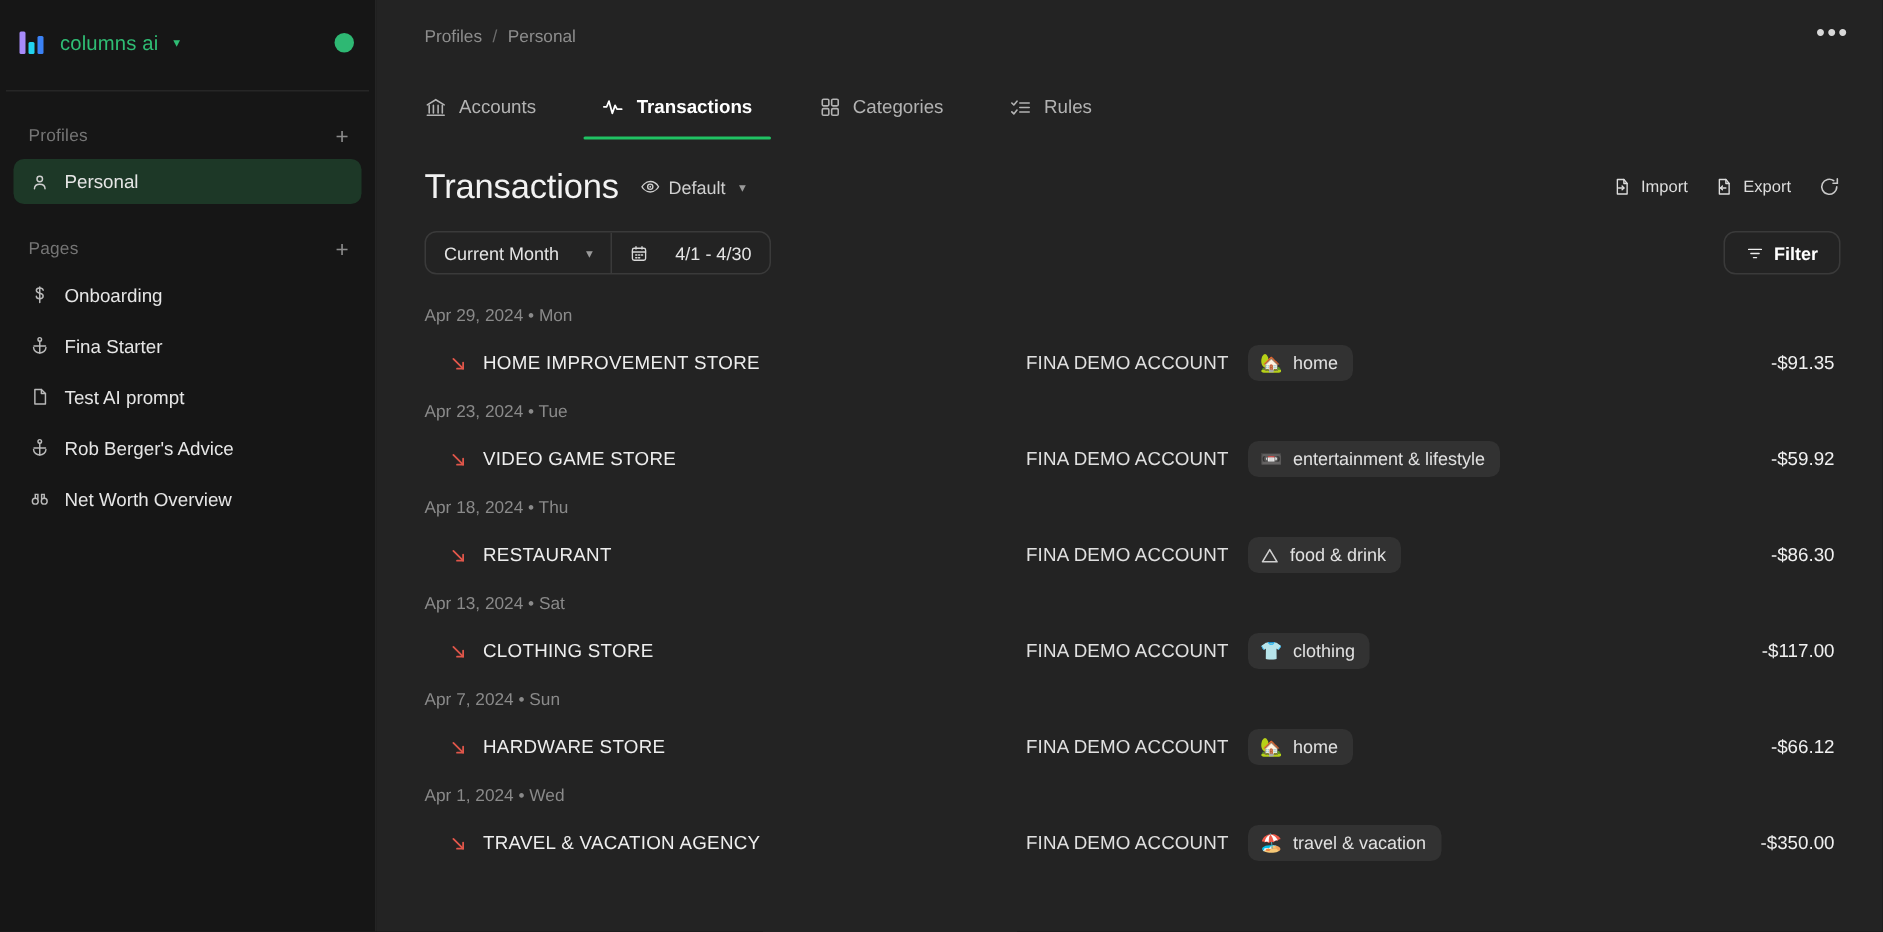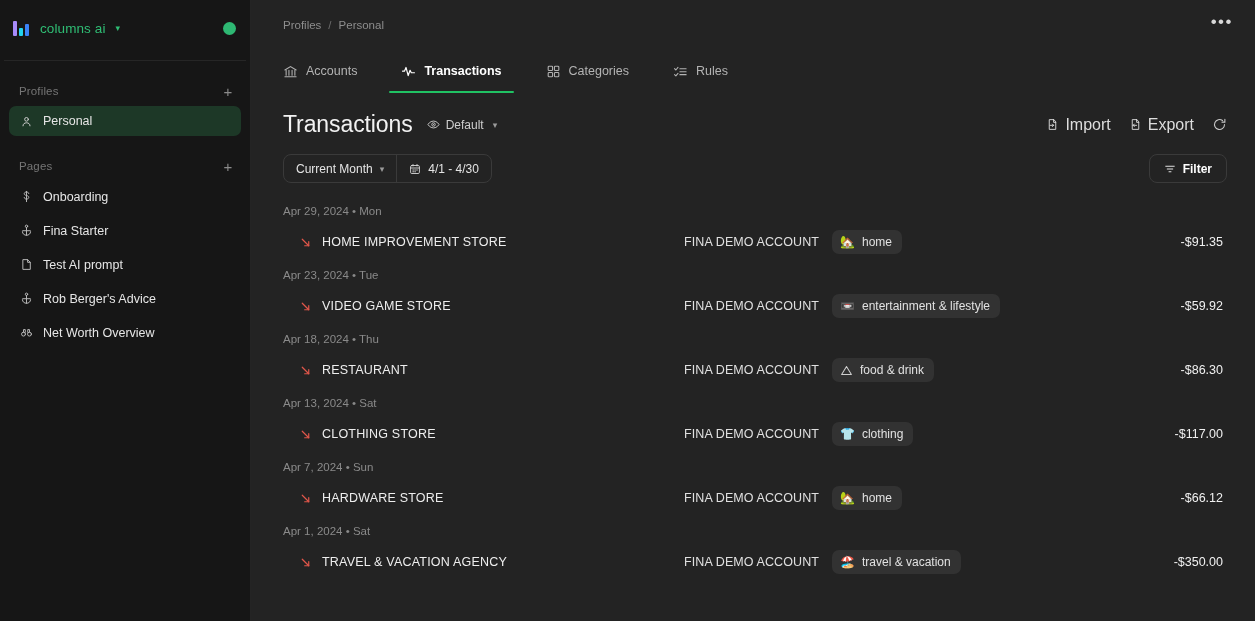--- a/index.html
+++ b/index.html
@@ -103,35 +103,35 @@
   .page-title { color: #f2f2f2; font-size: 23px; font-weight: 400; letter-spacing: -.1px; }
   .view-chip {
     display: flex; align-items: center; gap: 6px; margin-left: 14px;
     color: #cfcfcf; font-size: 12px; cursor: pointer;
   }
   .view-chip .ico svg { width: 13px; height: 13px; display: block; }
   .view-chip .chev2 { color: #9a9a9a; font-size: 9px; margin-left: 3px; }
   .title-spacer { flex: 1 1 auto; }
   .tool-btn {
     display: flex; align-items: center; gap: 6px;
-    color: #ddd; font-size: 16px; cursor: pointer; margin-left: 18px;
+    color: #ddd; font-size: 11px; cursor: pointer; margin-left: 18px;
   }
   .tool-btn .ico svg { width: 13px; height: 13px; display: block; }
   .icon-only { margin-left: 18px; cursor: pointer; color: #c8c8c8; }
   .icon-only svg { width: 15px; height: 15px; display: block; }
 
   .filters-row {
     display: flex; align-items: center; padding: 16px 28px 0 32px;
   }
   .seg {
     display: flex; align-items: stretch; height: 29px;
     border: 1px solid #3a3a3a; border-radius: 8px; overflow: hidden;
   }
   .seg > div {
-    display: flex; align-items: center; gap: 7px;
+    display: flex; align-items: center; gap: 18px;
     padding: 0 12px; color: #e4e4e4; font-size: 12px; cursor: pointer;
   }
   .seg .sdiv { width: 1px; background: #3a3a3a; padding: 0; }
   .seg .chev2 { color: #9a9a9a; font-size: 9px; }
   .seg .ico svg { width: 12px; height: 12px; display: block; }
   .fl-spacer { flex: 1 1 auto; }
   .filter-btn {
     display: flex; align-items: center; gap: 7px;
     height: 29px; padding: 0 14px; border: 1px solid #3a3a3a;
     border-radius: 8px; color: #ffffff; font-size: 12px; cursor: pointer;
@@ -513,21 +513,21 @@
             <span class="cat-badge">
               <span class="cat-emoji">🏡</span>
               <span>home</span>
             </span>
           </span>
           <span class="tx-amt">-$66.12</span>
         </div>
       </div>
 
       <div>
-        <div class="day-head">Apr 1, 2024 • Sat</div>
+        <div class="day-head">Apr 1, 2024 • Wed</div>
         <div class="tx-row">
           <span class="tx-arrow">
             <svg viewBox="0 0 24 24" fill="none" stroke="#e0564a" stroke-width="2.2" stroke-linecap="round" stroke-linejoin="round">
                 <path d="M6 6l12 12"></path>
                 <path d="M18 10.5V18h-7.5"></path>
               </svg>
           </span>
           <span class="tx-name">TRAVEL &amp; VACATION AGENCY</span>
           <span class="tx-account">FINA DEMO ACCOUNT</span>
           <span class="tx-cat">

